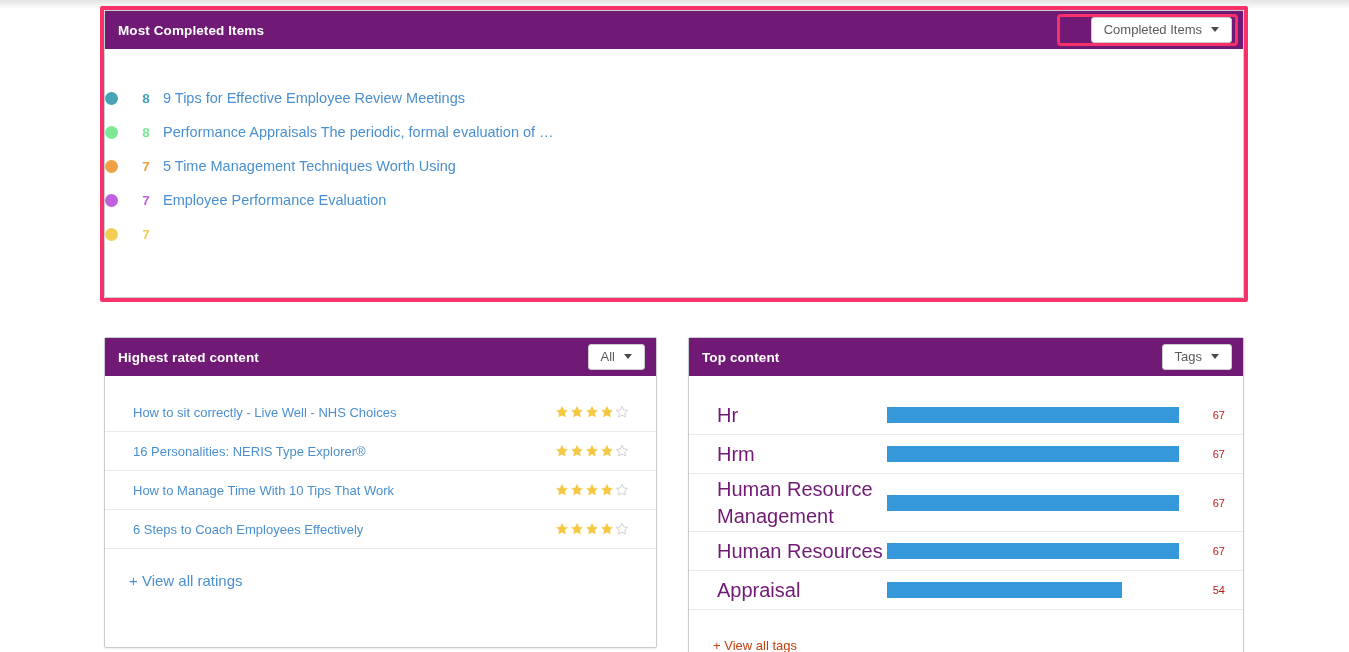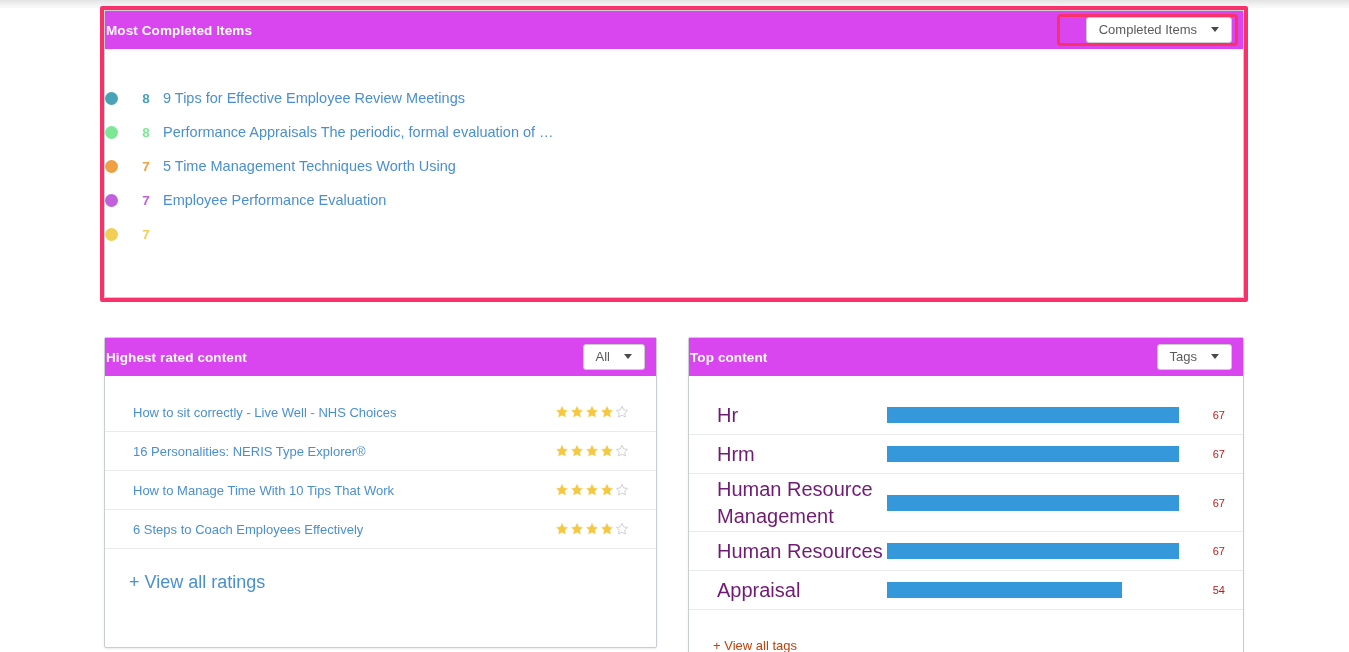--- a/index.html
+++ b/index.html
@@ -36,25 +36,25 @@
   
   .card {
     position: absolute;
     background: #ffffff;
     border: 1px solid #c8cdd2;
     border-radius: 2px;
     box-shadow: 0 1px 2px rgba(0,0,0,0.08);
   }
 
   .card-header {
-    background: #d946ef;
+    background: #701a75;
     height: 38px;
     display: flex;
     align-items: center;
-    padding: 0 1px;
+    padding: 0 13px;
     position: relative;
   }
 
   .card-title {
     color: #ffffff;
     font-size: 13.5px;
     font-weight: bold;
     letter-spacing: 0.1px;
   }
 
@@ -65,21 +65,21 @@
     transform: translateY(-50%);
     background: #ffffff;
     border: 1px solid #ccc;
     border-radius: 3px;
     color: #5a5a5a;
     font-size: 13px;
     font-family: "Liberation Sans", sans-serif;
     padding: 5px 12px 6px 12px;
     display: flex;
     align-items: center;
-    gap: 14px;
+    gap: 9px;
     cursor: pointer;
     line-height: 1;
     white-space: nowrap;
   }
 
   .caret {
     width: 0; height: 0;
     border-left: 4px solid transparent;
     border-right: 4px solid transparent;
     border-top: 5px solid #4a4a4a;
@@ -223,21 +223,21 @@
 
   .stars {
     display: flex;
     gap: 1px;
     flex: 0 0 auto;
   }
 
   .star { width: 14px; height: 14px; display: block; }
 
   .view-all {
-    font-size: 18px;
+    font-size: 15px;
     color: #4a8fd0;
     padding: 23px 0 0 24px;
     cursor: pointer;
     display: inline-block;
   }
 
   
   .tag-row {
     display: flex;
     align-items: center;

